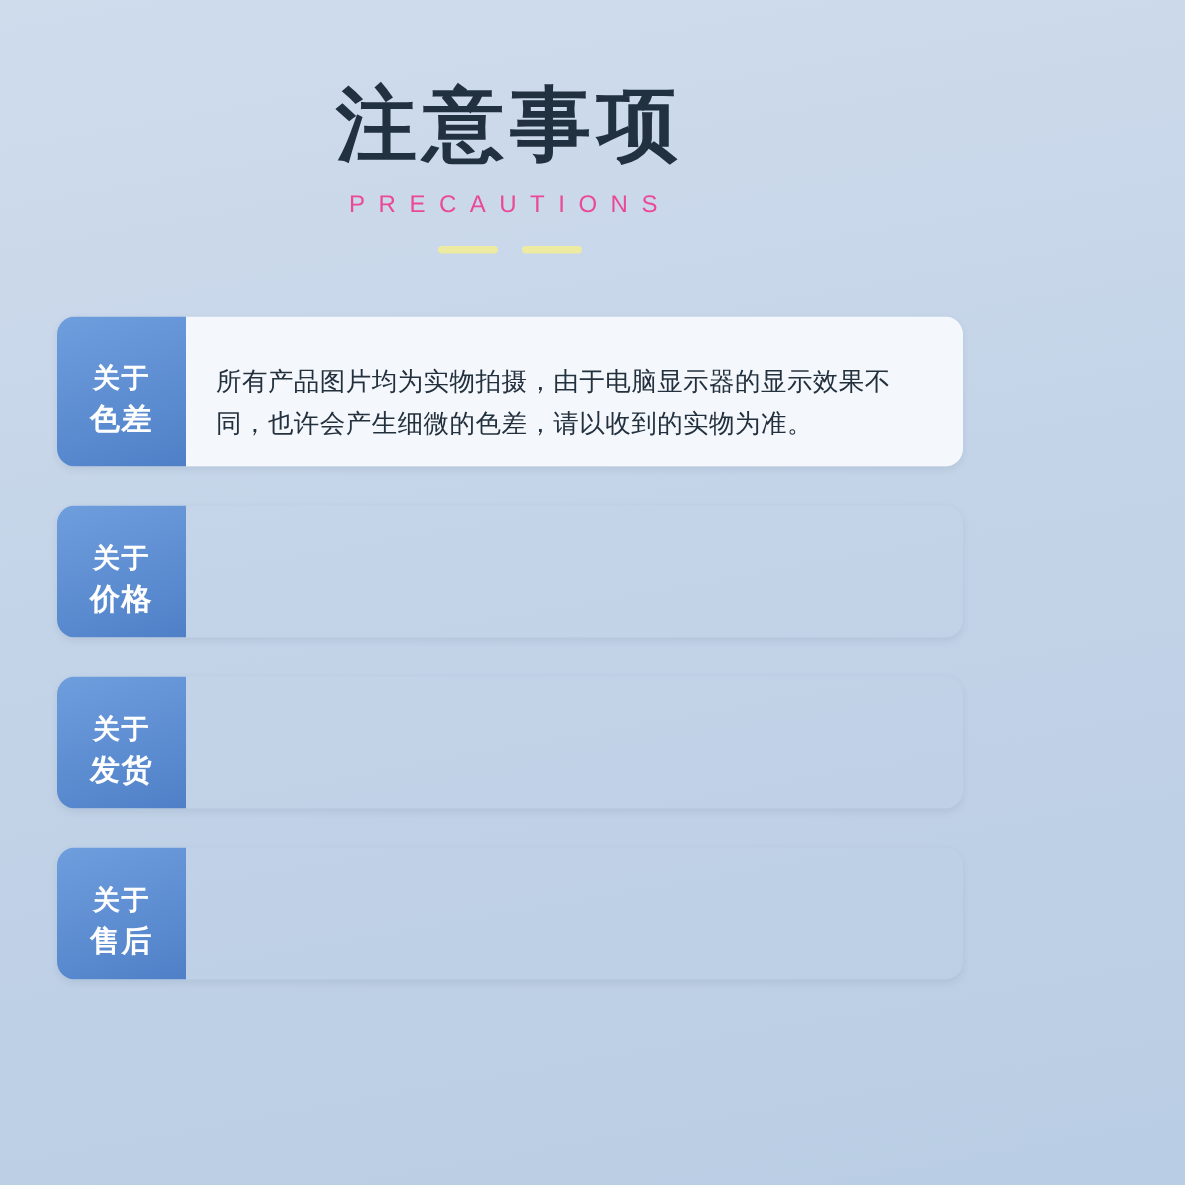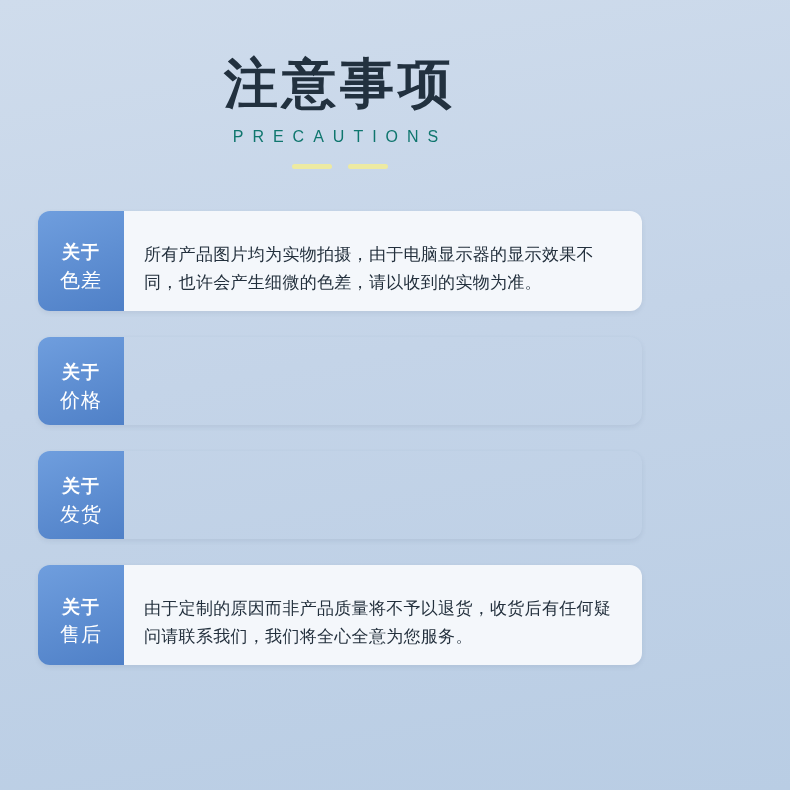--- a/index.html
+++ b/index.html
@@ -29,21 +29,21 @@
     font-size: 54px;
     font-weight: bold;
     color: #22313f;
     letter-spacing: 4px;
     line-height: 1.15;
     margin: 0;
   }
   .title-en {
     margin-top: 14px;
     font-size: 16px;
-    color: #0f766e;
+    color: #ec4899;
     letter-spacing: 9px;
     font-weight: normal;
   }
   .divider {
     margin: 18px auto 0 auto;
     width: 96px;
     height: 5px;
     position: relative;
   }
   .divider .seg {
@@ -86,21 +86,21 @@
     line-height: 1.3;
     letter-spacing: 1px;
   }
   .tag .tag-top {
     font-size: 18px;
     font-weight: bold;
     margin-top: 12px;
   }
   .tag .tag-bottom {
     font-size: 20px;
-    font-weight: normal;
+    font-weight: bold;
     margin-top: 2px;
   }
   .body {
     flex: 1 1 auto;
     background: #f4f7fb;
     display: flex;
     align-items: center;
     padding: 30px 22px 14px 20px;
   }
   .body p {
@@ -149,19 +149,16 @@
         <span class="tag-top">关于</span>
         <span class="tag-bottom">发货</span>
       </div>
     </div>
 
     <div class="card">
       <div class="tag">
         <span class="tag-top">关于</span>
         <span class="tag-bottom">售后</span>
       </div>
-      <div class="body">
-        <p>由于定制的原因而非产品质量将不予以退货，收货后有任何疑问请联系我们，我们将全心全意为您服务。</p>
-      </div>
     </div>
 
   </div>
 </div>
 
 </body></html>

